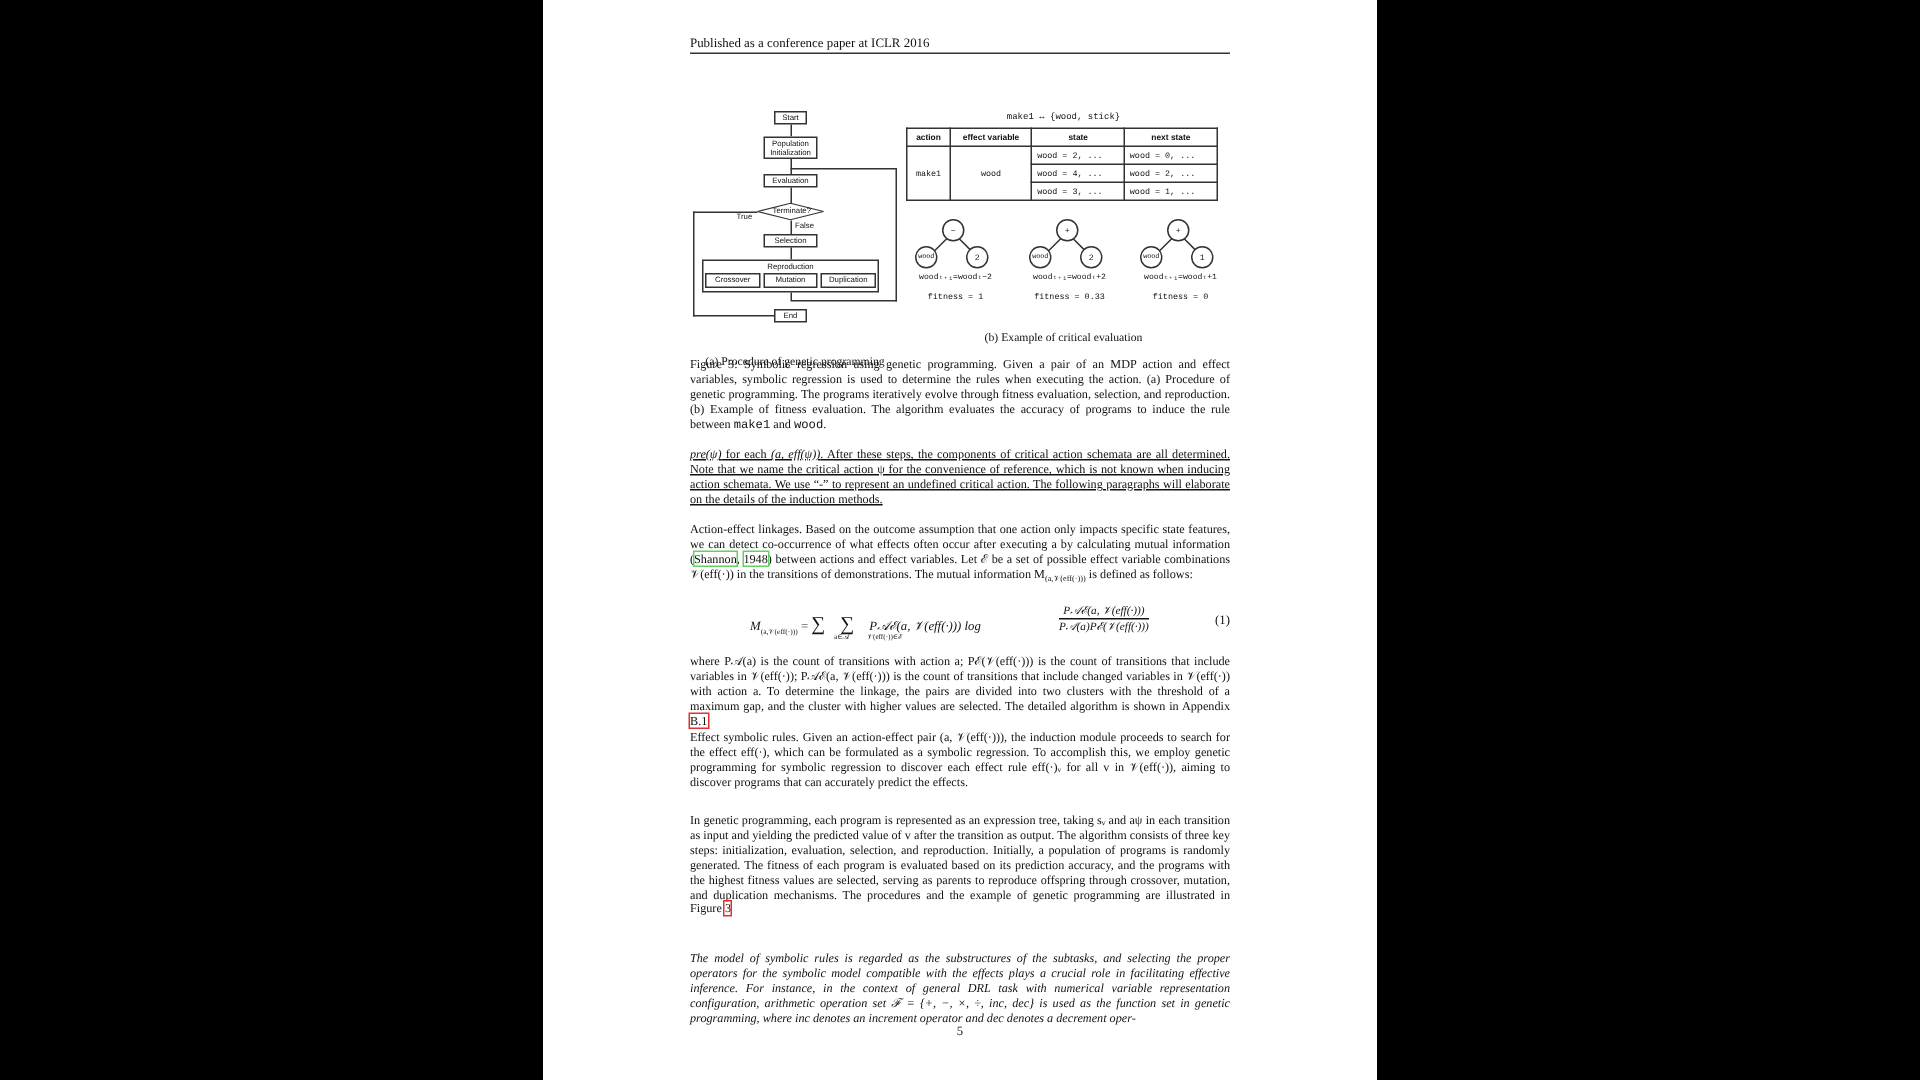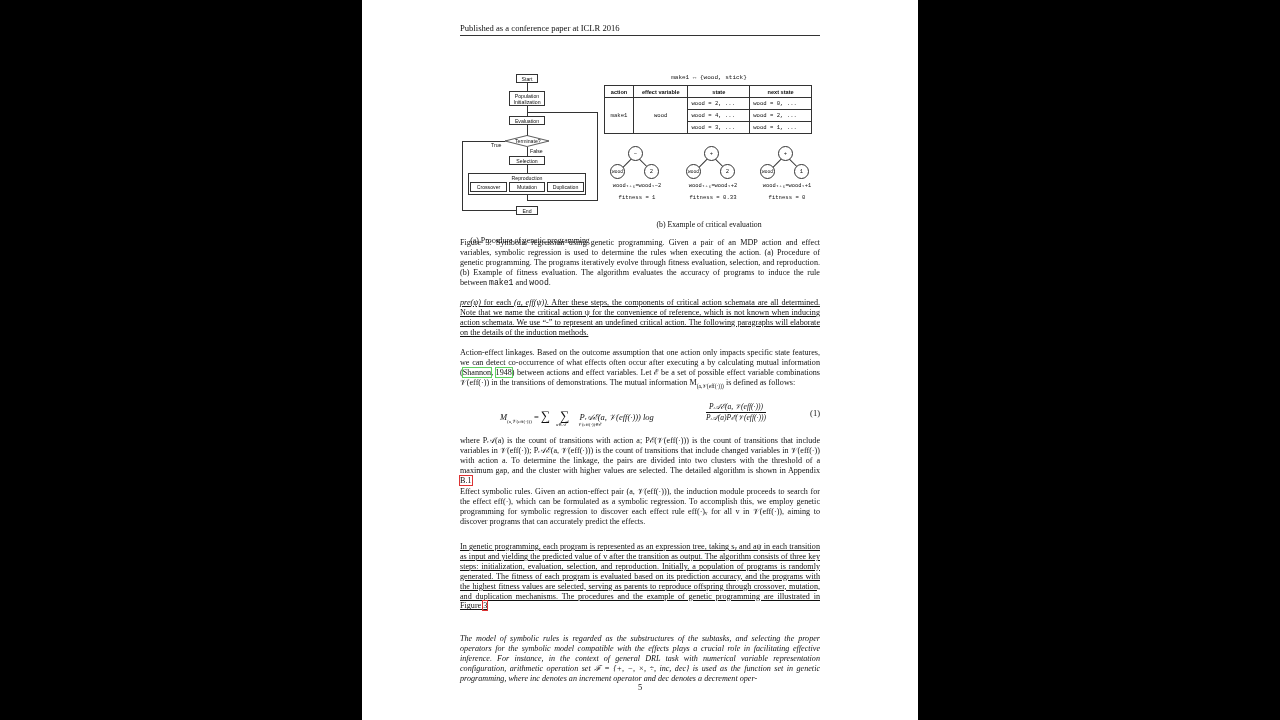--- a/index.html
+++ b/index.html
@@ -173,21 +173,21 @@
   </div>
 
   <p class="para content" style="top:436px;">
     <span>where P𝒜(a) is the count of transitions with action a; Pℰ(𝒱(eff(·))) is the count of transitions that include variables in 𝒱(eff(·)); P𝒜ℰ(a, 𝒱(eff(·))) is the count of transitions that include changed variables in 𝒱(eff(·)) with action a. To determine the linkage, the pairs are divided into two clusters with the threshold of a maximum gap, and the cluster with higher values are selected. The detailed algorithm is shown in Appendix </span><a class="cite-red">B.1</a>
   </p>
 
   <p class="para content" style="top:487px;">
     <b>Effect symbolic rules.</b><span> Given an action-effect pair (a, 𝒱(eff(·))), the induction module proceeds to search for the effect eff(·), which can be formulated as a symbolic regression. To accomplish this, we employ genetic programming for symbolic regression to discover each effect rule eff(·)ᵥ for all v in 𝒱(eff(·)), aiming to discover programs that can accurately predict the effects.</span>
   </p>
 
-  <p class="para content" style="top:542px;text-decoration:underline;">
+  <p class="para content" style="top:542px;">
     <span>In genetic programming, each program is represented as an expression tree, taking sᵥ and aψ in each transition as input and yielding the predicted value of v after the transition as output. The algorithm consists of three key steps: initialization, evaluation, selection, and reproduction. Initially, a population of programs is randomly generated. The fitness of each program is evaluated based on its prediction accuracy, and the programs with the highest fitness values are selected, serving as parents to reproduce offspring through crossover, mutation, and duplication mechanisms. The procedures and the example of genetic programming are illustrated in Figure </span><a class="cite-red">3</a>
   </p>
 
   <p class="para content" style="top:634px;font-style:italic;">
     <span>The model of symbolic rules is regarded as the substructures of the subtasks, and selecting the proper operators for the symbolic model compatible with the effects plays a crucial role in facilitating effective inference. For instance, in the context of general DRL task with numerical variable representation configuration, arithmetic operation set ℱ = {+, −, ×, ÷, inc, dec} is used as the function set in genetic programming, where inc denotes an increment operator and dec denotes a decrement oper-</span>
   </p>
 
   <div class="pagenum">5</div>
 </div>
 

